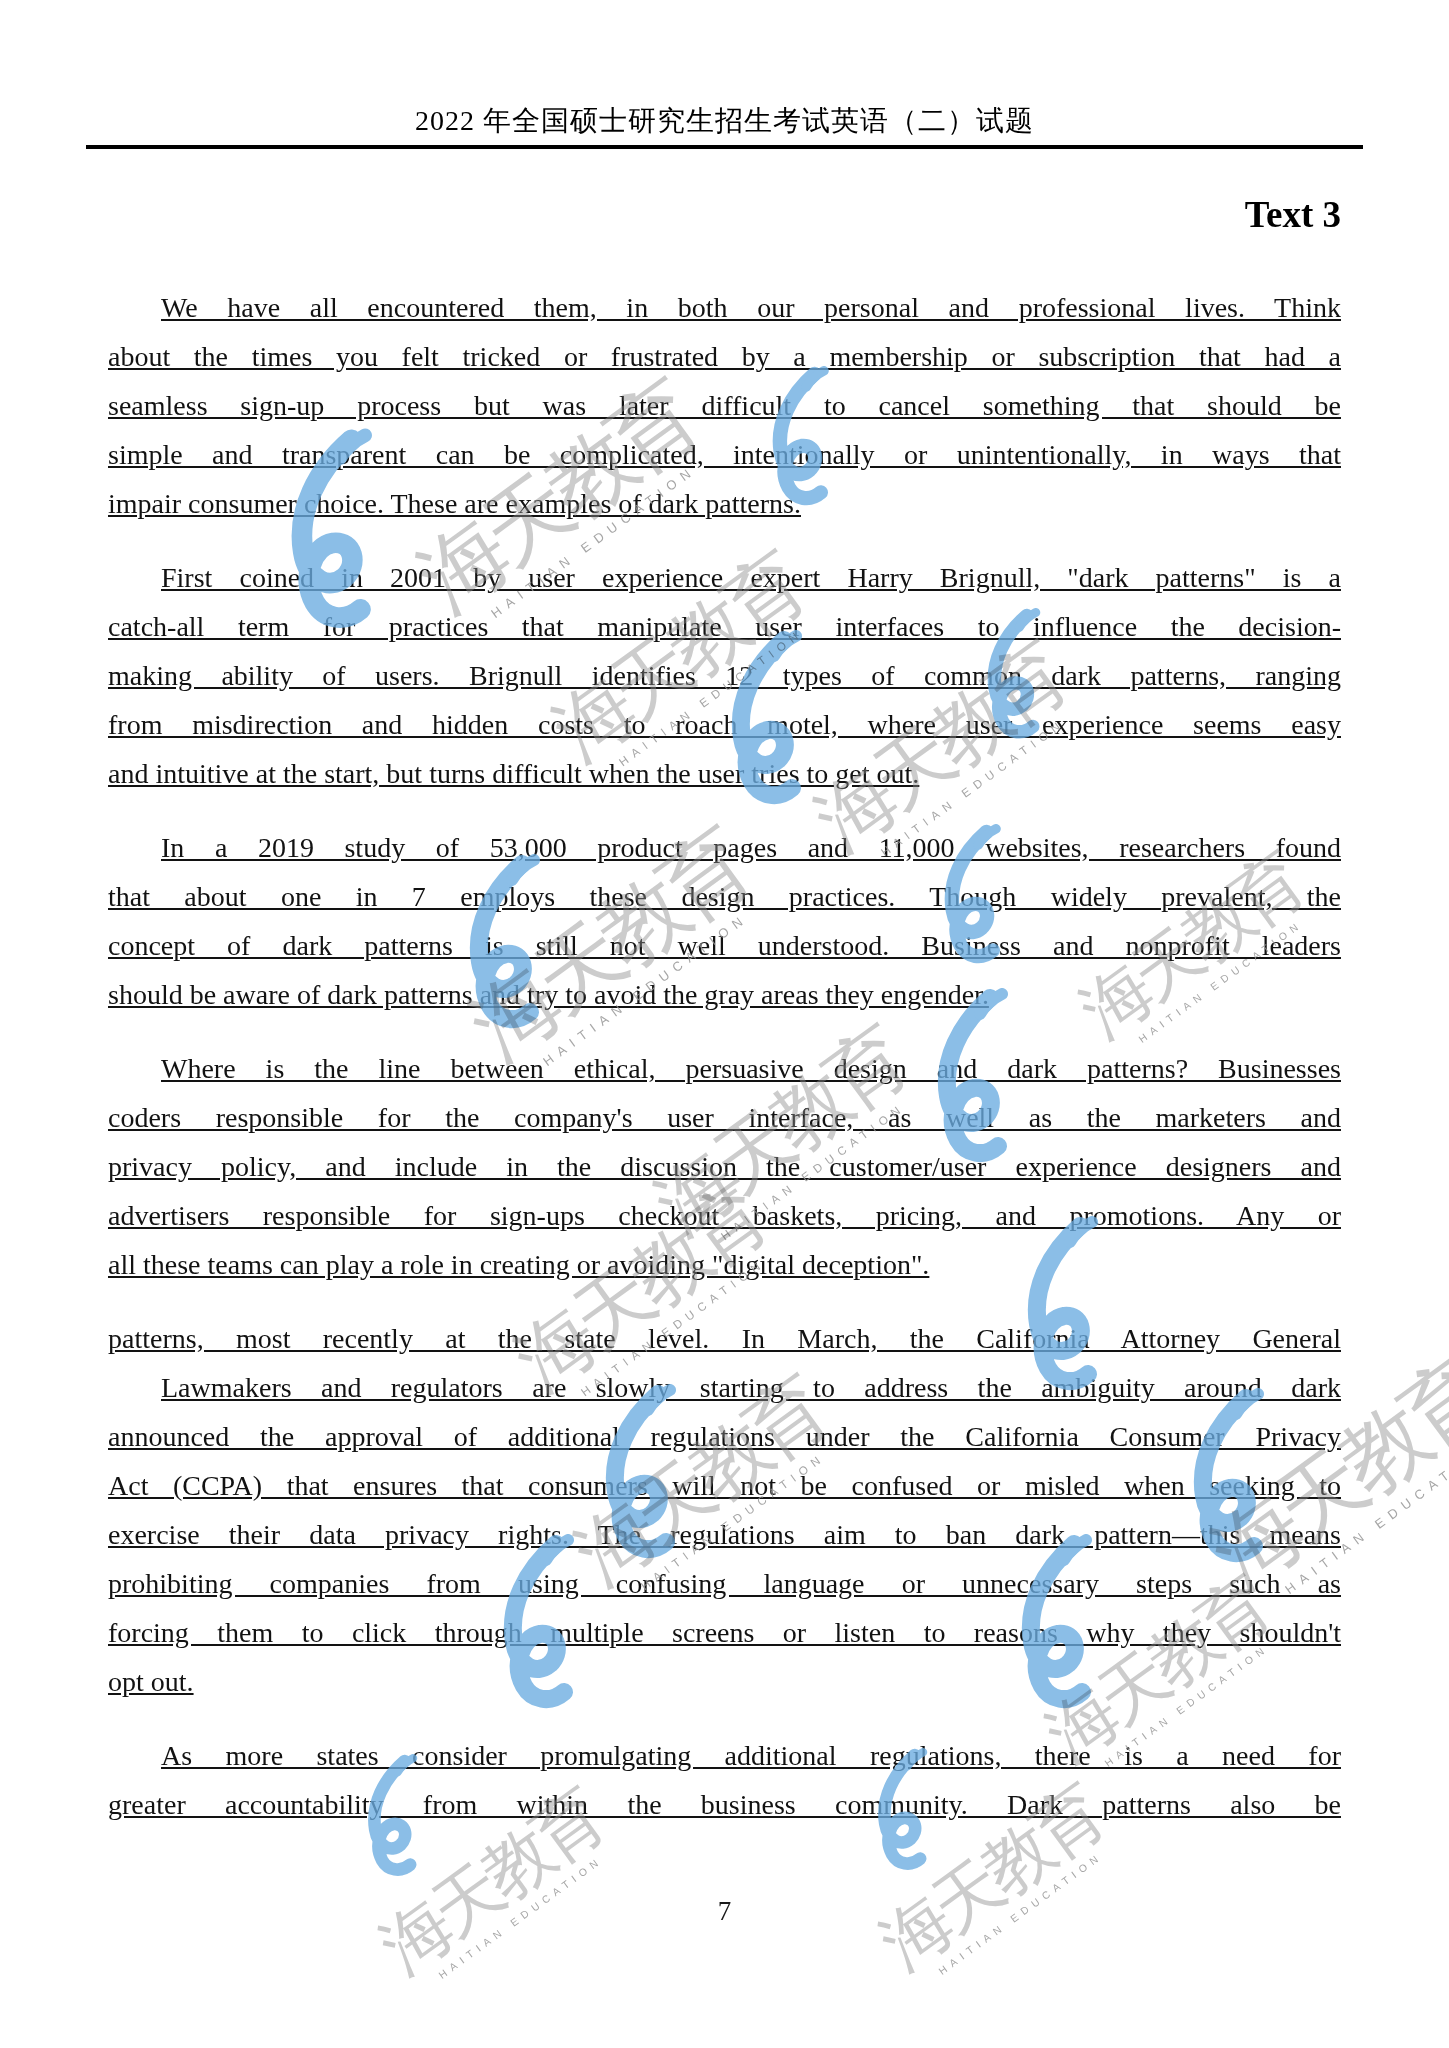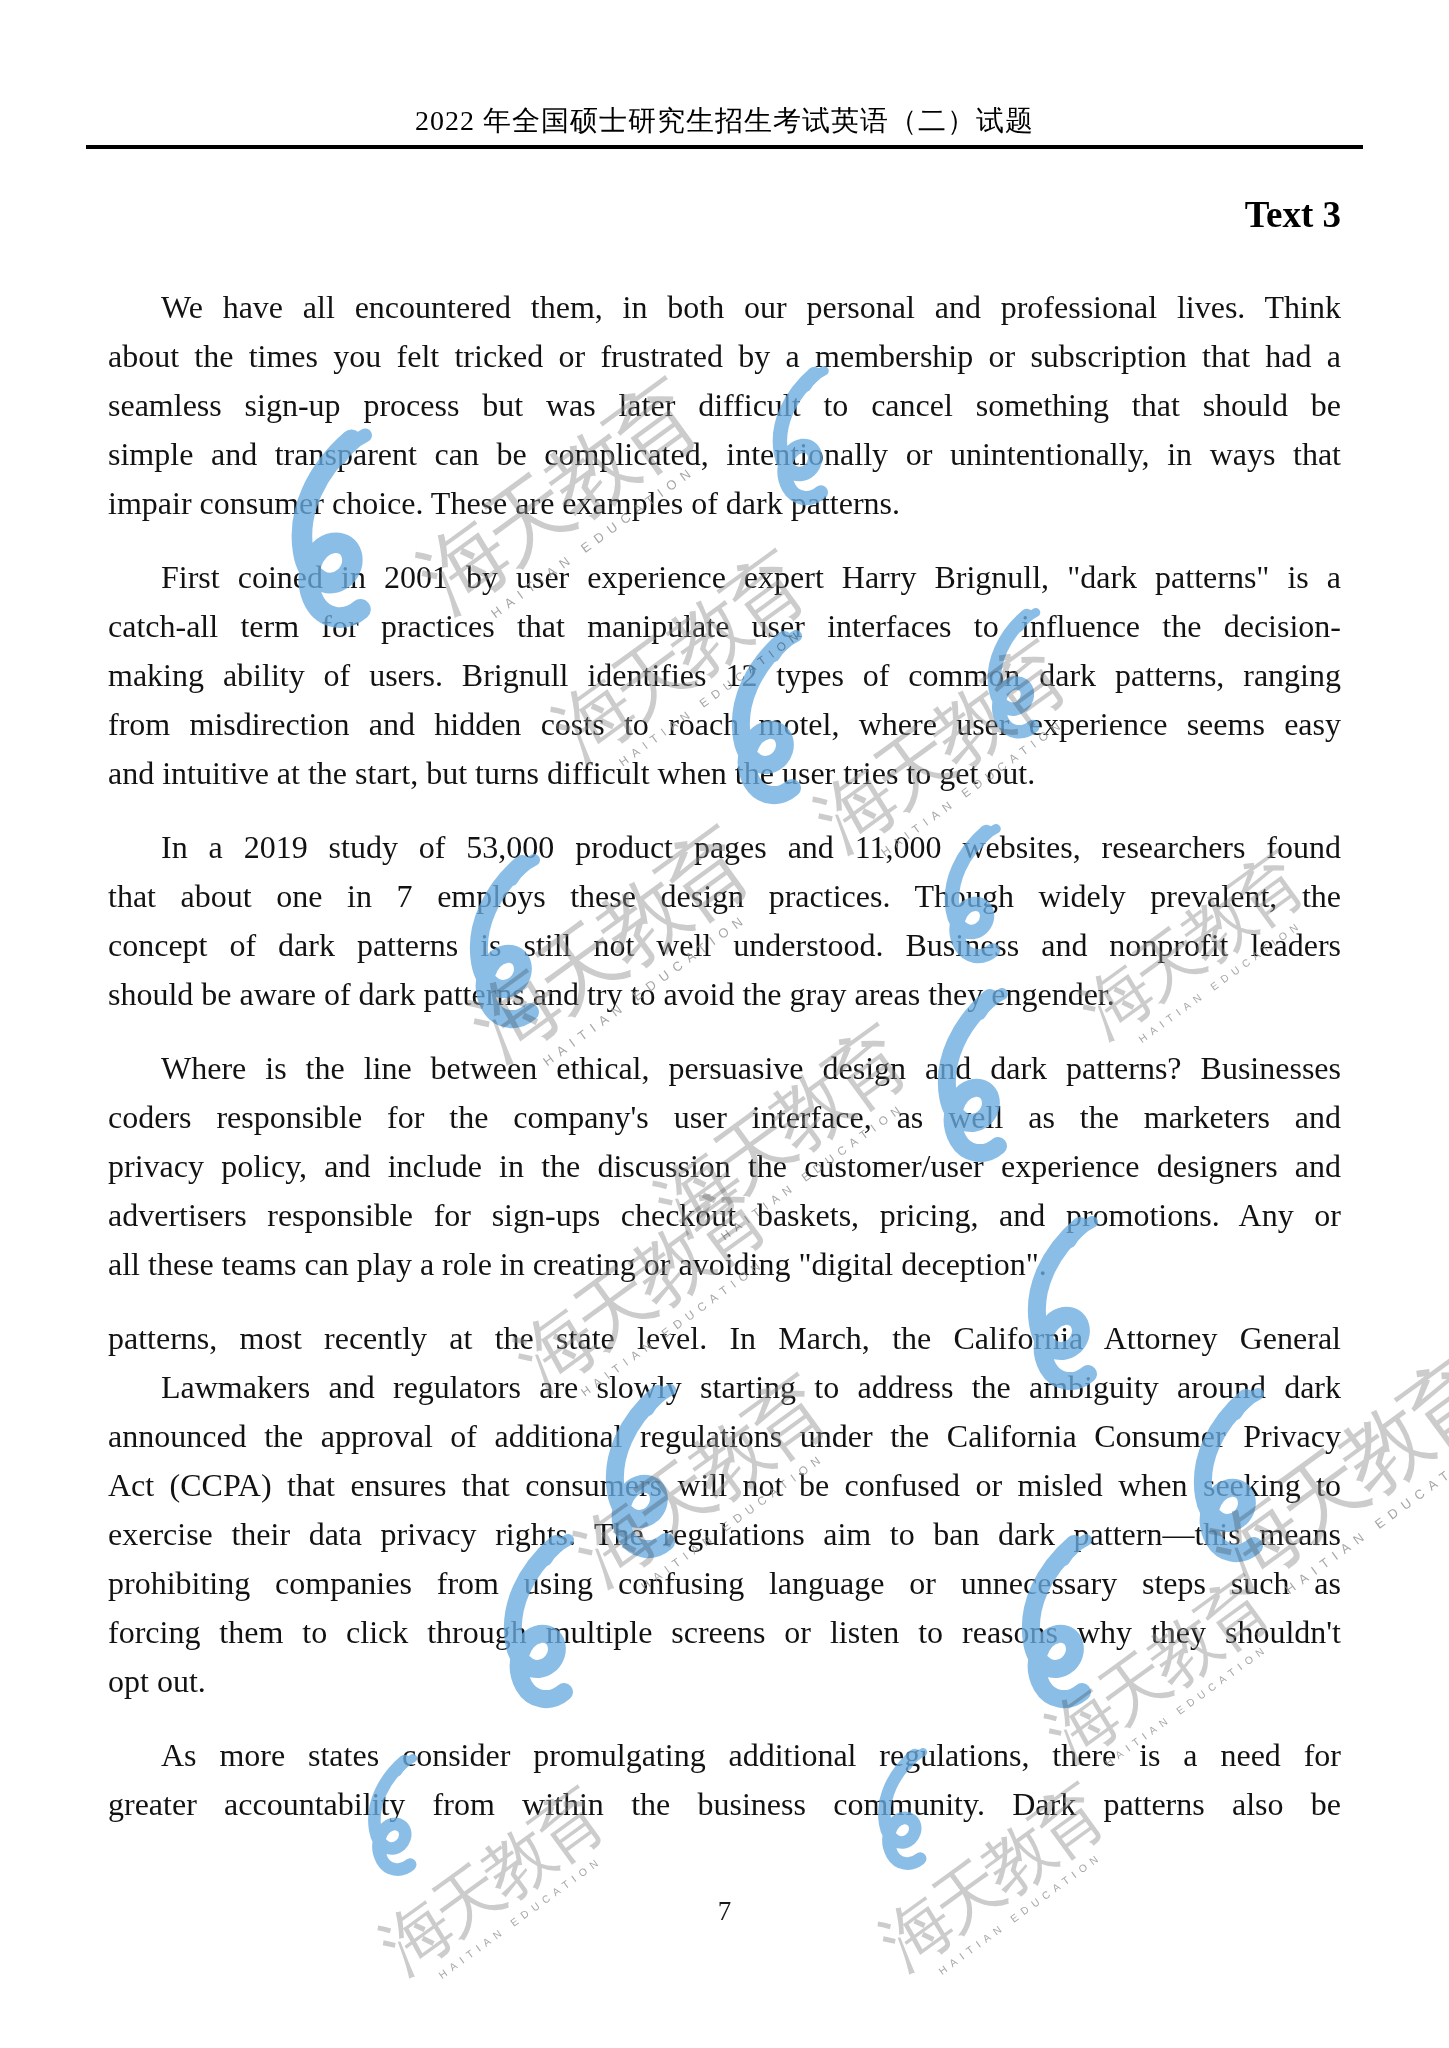--- a/index.html
+++ b/index.html
@@ -31,23 +31,24 @@
     z-index: 1;
   }
   .text-title {
     margin: 0 0 44px 0;
     text-align: right;
     font-size: 37px; font-weight: 700; color: #000;
     line-height: 49px;
   }
   .para { margin: 0 0 25px 0; }
   .line {
-    font-size: 32px; line-height: 49px;
+    font-size: 28px; line-height: 49px;
     text-align: justify; text-align-last: justify;
     white-space: normal;
+    text-decoration: underline;
   }
   .line.first { text-indent: 53px; }
   .line.last  { text-align-last: left; }
   .page-number {
     position: absolute; top: 1896px; left: 108px; width: 1233px;
     text-align: center; font-size: 27px; color: #1a1a1a;
     z-index: 1;
   }
   
   .watermark-layer {

